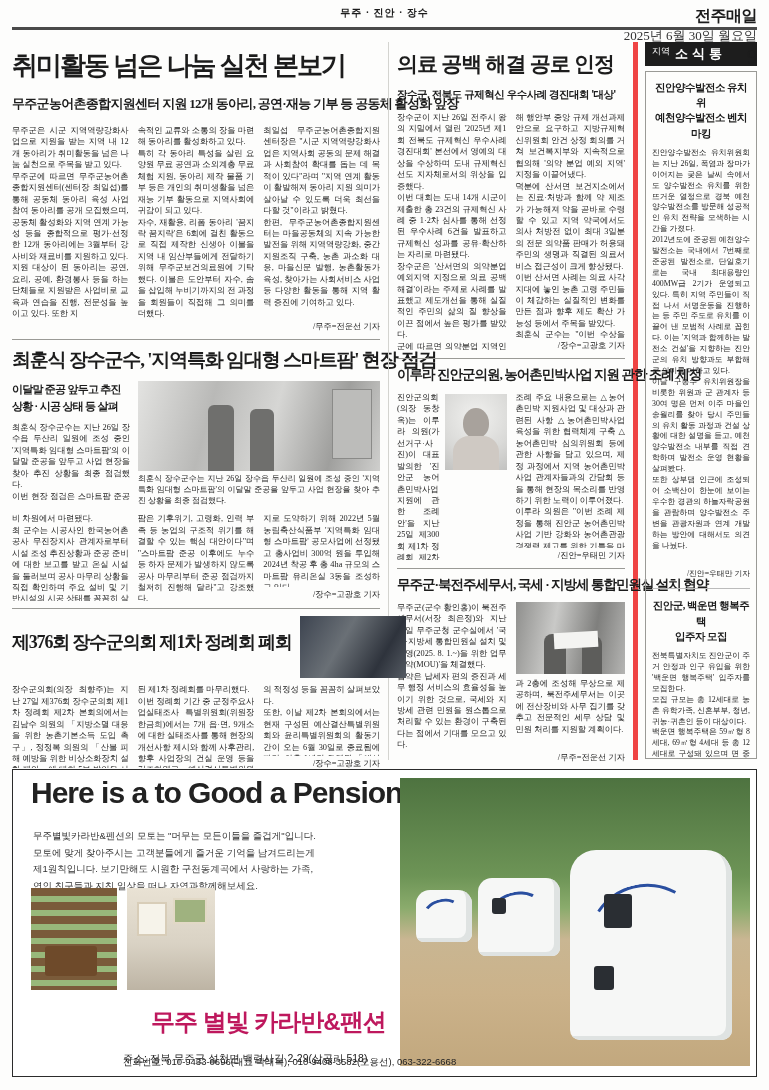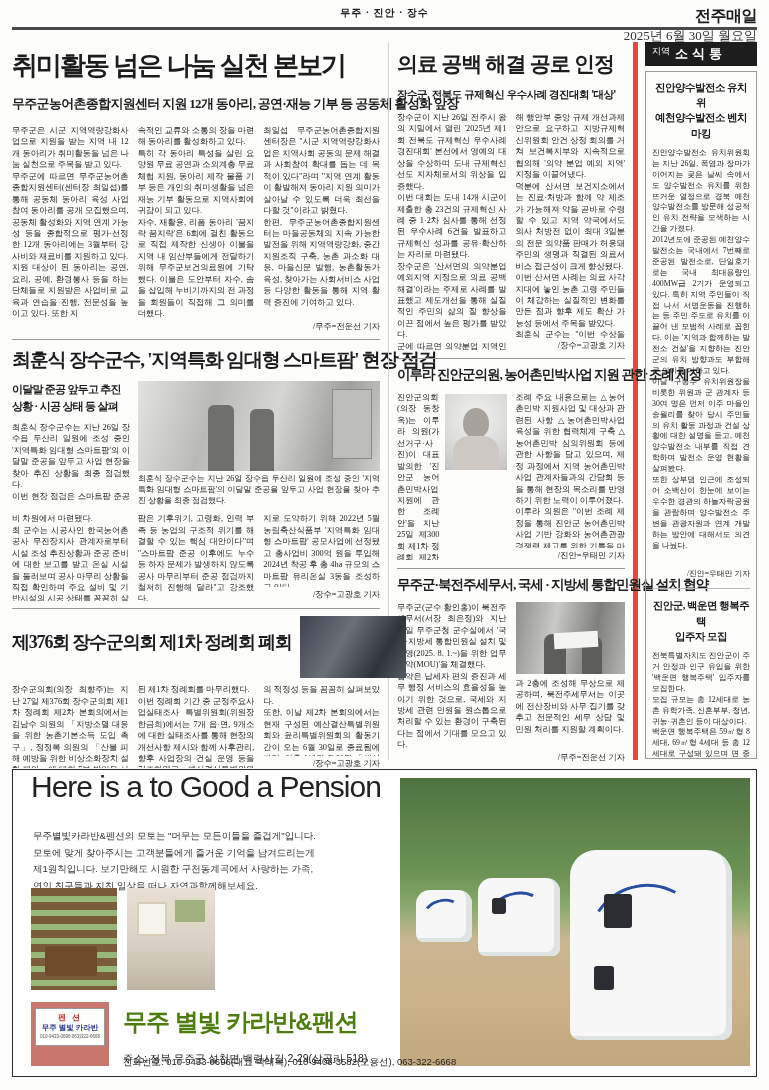--- a/index.html
+++ b/index.html
@@ -74,21 +74,21 @@
   .a4-cols { margin-top:6px; }
   .a4-cols .body-text { height:84px; }
   
   .mid-headline { font-size:13.5px; font-weight:bold; letter-spacing:-1px; white-space:nowrap; margin:4px 0 8px; }
   .a5 .body-text { height:168px; }
   .a6 .body-text { height:148px; }
   .a6-right .body-text { height:72px; margin-top:4px; }
   
   .ad { border:1.5px solid #2b2b2b; margin-top:9px; height:308px; position:relative; background:#fff; overflow:hidden;
     font-family:"Liberation Sans","DejaVu Sans",sans-serif; }
-  .ad-title { position:absolute; left:18px; top:0; font-size:30px; font-weight:400; letter-spacing:-1px; color:#222; }
+  .ad-title { position:absolute; left:18px; top:6px; font-size:30px; font-weight:700; letter-spacing:-1px; color:#222; }
   .ad-body { position:absolute; left:20px; top:58px; width:330px; font-size:9.5px; line-height:1.75; color:#333; white-space:pre-line; }
   .ad-photo-terrace { position:absolute; left:18px; top:118px; width:86px; height:102px;
     background:repeating-linear-gradient(180deg,#7a5b3a 0 8px,#98b87a 8px 14px); }
   .ad-photo-terrace .table { position:absolute; left:14px; bottom:14px; width:52px; height:30px; background:#6e4a2a; border-radius:3px; }
   .ad-photo-interior { position:absolute; left:114px; top:118px; width:88px; height:102px;
     background:linear-gradient(180deg,#e9e2d4 0%,#d9d2c4 55%,#bdb4a4 100%); }
   .ad-photo-interior .window { position:absolute; left:10px; top:14px; width:30px; height:34px; background:#f6f3ea; border:2px solid #d8cdb8; }
   .ad-photo-interior .window2 { position:absolute; right:8px; top:10px; width:34px; height:26px; background:#9fb27f; border:2px solid #e2d9c6; }
   .ad-photo-caravans { position:absolute; right:6px; top:8px; width:350px; height:288px;
     background:linear-gradient(180deg,#4e7340 0%,#6d9456 34%,#8aab6c 45%,#c9b692 56%,#cbb28a 75%,#c2a87e 100%); }
@@ -309,26 +309,19 @@
     </div>
 
     <div class="ad-photo-terrace">
       <div class="table"></div>
     </div>
     <div class="ad-photo-interior">
       <div class="window"></div>
       <div class="window2"></div>
     </div>
 
-    <div class="ad-sign">
-      <div class="signboard">
-        <div class="sign-line1">펜 션</div>
-        <div class="sign-line2">무주 별빛 카라반</div>
-        <div class="sign-line3">010-9433-0696  063)322-6668</div>
-      </div>
-    </div>
-
-    <div class="ad-brand" style="color: #4d7c0f;">무주 별빛 카라반&amp;팬션</div>
+
+    <div class="ad-brand" style="color: #be185d; margin-left: 28px;">무주 별빛 카라반&amp;팬션</div>
     <div class="ad-address">주소: 전북 무주군 설천면 백련사길 2-29(삼공리 518)</div>
     <div class="ad-phone">전화번호: 010-9433-0696(대표 박태옥), 010-9408-3582(오용선), 063-322-6668</div>
   </div>
 
 </div>
 
 </body></html>

